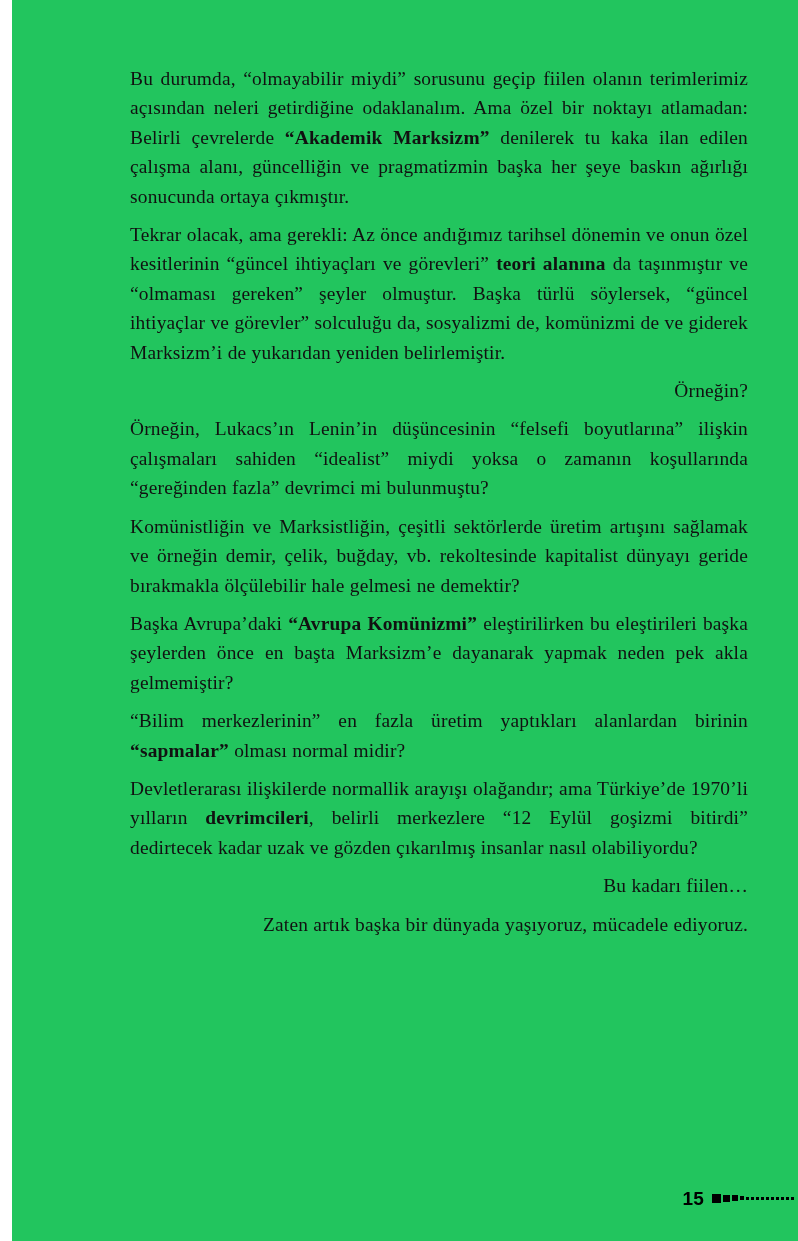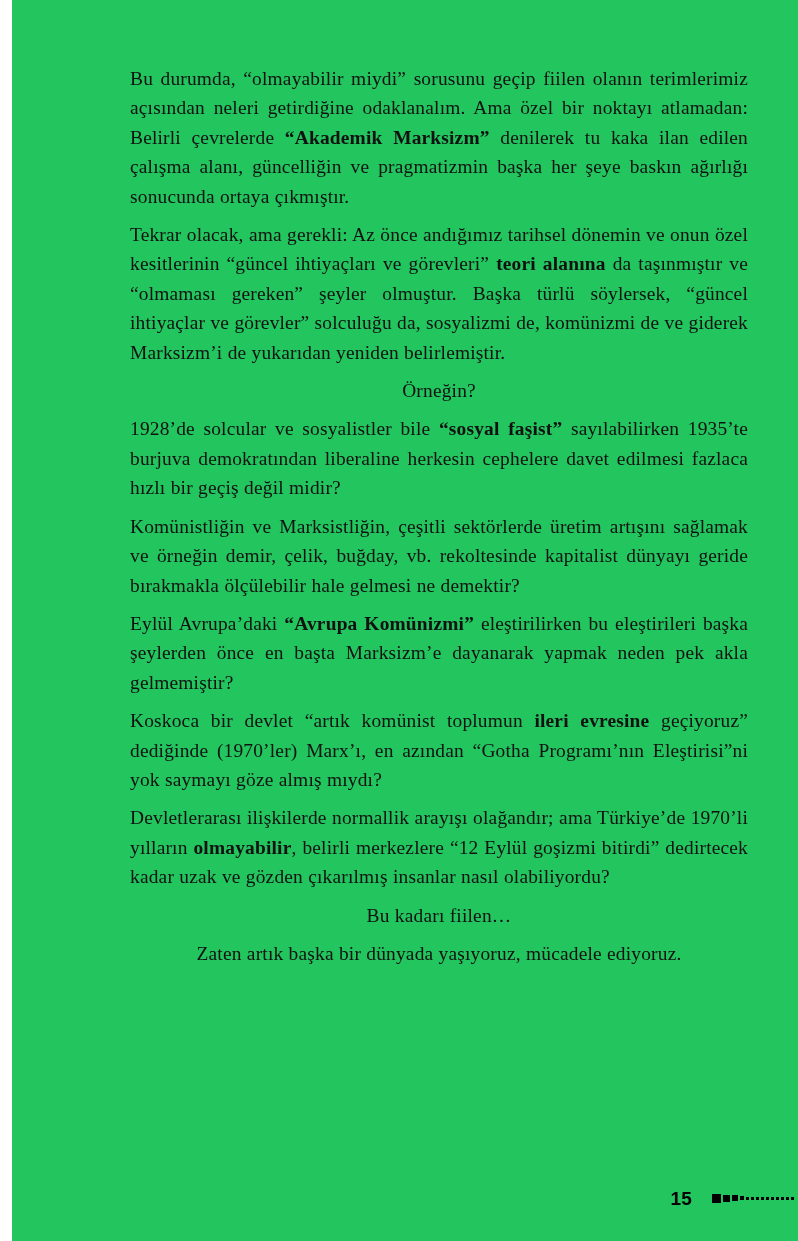--- a/index.html
+++ b/index.html
@@ -47,35 +47,35 @@
     word-spacing: 0.01em;
     color: #111111;
   }
 
   p.para:last-child {
     margin-bottom: 15px;
   }
 
   
   p.para.short {
-    text-align: center;
+    text-align: right;
   }
 
   b, strong {
     font-weight: bold;
   }
 
   
   .folio {
     position: absolute;
     right: 16px;
     bottom: 33px;
     display: flex;
     align-items: center;
-    gap: 20px;
+    gap: 8px;
     height: 20px;
   }
 
   .folio-number {
     font-family: "Liberation Sans", "DejaVu Sans", sans-serif;
     font-weight: bold;
     font-size: 19px;
     line-height: 19px;
     color: #000000;
     letter-spacing: 0.2px;
@@ -96,25 +96,25 @@
 </style>
 </head>
 <body>
 
 <div class="page">
 
   <div class="text-block" id="text-block">
       <p class="para"><span>Bu durumda, “olmayabilir miydi” sorusunu geçip fiilen olanın terimlerimiz açısından neleri getirdiğine odaklanalım. Ama özel bir noktayı atlamadan: Belirli çevrelerde </span><b>“Akademik Marksizm”</b><span> denilerek tu kaka ilan edilen çalışma alanı, güncelliğin ve pragmatizmin başka her şeye baskın ağırlığı sonucunda ortaya çıkmıştır.</span></p>
       <p class="para"><span>Tekrar olacak, ama gerekli: Az önce andığımız tarihsel dönemin ve onun özel kesitlerinin “güncel ihtiyaçları ve görevleri” </span><b>teori alanına</b><span> da taşınmıştır ve “olmaması gereken” şeyler olmuştur. Başka türlü söylersek, “güncel ihtiyaçlar ve görevler” solculuğu da, sosyalizmi de, komünizmi de ve giderek Marksizm’i de yukarıdan yeniden belirlemiştir.</span></p>
       <p class="para short"><span>Örneğin?</span></p>
-      <p class="para"><span>1928’de solcular ve sosyalistler bile </span><b>“sosyal faşist”</b><span> sayılabilirken 1935’te burjuva demokratından liberaline herkesin cephelere davet edilmesi fazlaca hızlı bir geçiş değil midir?</span></p>
+      <p class="para"><span>Örneğin, Lukacs’ın Lenin’in düşüncesinin “felsefi boyutlarına” ilişkin çalışmaları sahiden “idealist” miydi yoksa o zamanın koşullarında “gereğinden fazla” devrimci mi bulunmuştu?</span></p>
       <p class="para"><span>Komünistliğin ve Marksistliğin, çeşitli sektörlerde üretim artışını sağlamak ve örneğin demir, çelik, buğday, vb. rekoltesinde kapitalist dünyayı geride bırakmakla ölçülebilir hale gelmesi ne demektir?</span></p>
-      <p class="para"><span>Eylül Avrupa’daki </span><b>“Avrupa Komünizmi”</b><span> eleştirilirken bu eleştirileri başka şeylerden önce en başta Marksizm’e dayanarak yapmak neden pek akla gelmemiştir?</span></p>
-      <p class="para"><span>Koskoca bir devlet “artık komünist toplumun </span><b>ileri evresine</b><span> geçiyoruz” dediğinde (1970’ler) Marx’ı, en azından “Gotha Programı’nın Eleştirisi”ni yok saymayı göze almış mıydı?</span></p>
-      <p class="para"><span>Devletlerarası ilişkilerde normallik arayışı olağandır; ama Türkiye’de 1970’li yılların </span><b>olmayabilir</b><span>, belirli merkezlere “12 Eylül goşizmi bitirdi” dedirtecek kadar uzak ve gözden çıkarılmış insanlar nasıl olabiliyordu?</span></p>
+      <p class="para"><span>Başka Avrupa’daki </span><b>“Avrupa Komünizmi”</b><span> eleştirilirken bu eleştirileri başka şeylerden önce en başta Marksizm’e dayanarak yapmak neden pek akla gelmemiştir?</span></p>
+      <p class="para"><span>“Bilim merkezlerinin” en fazla üretim yaptıkları alanlardan birinin </span><b>“sapmalar”</b><span> olması normal midir?</span></p>
+      <p class="para"><span>Devletlerarası ilişkilerde normallik arayışı olağandır; ama Türkiye’de 1970’li yılların </span><b>devrimcileri</b><span>, belirli merkezlere “12 Eylül goşizmi bitirdi” dedirtecek kadar uzak ve gözden çıkarılmış insanlar nasıl olabiliyordu?</span></p>
       <p class="para short"><span>Bu kadarı fiilen…</span></p>
       <p class="para short"><span>Zaten artık başka bir dünyada yaşıyoruz, mücadele ediyoruz.</span></p>
     </div>
 
   <div class="folio">
     <span class="folio-number">15</span>
     <span class="folio-ornament" id="ornament">
         <i style="width: 9px; height: 9px;"></i>
         <i style="width: 7px; height: 7px;"></i>
         <i style="width: 6px; height: 6px;"></i>

